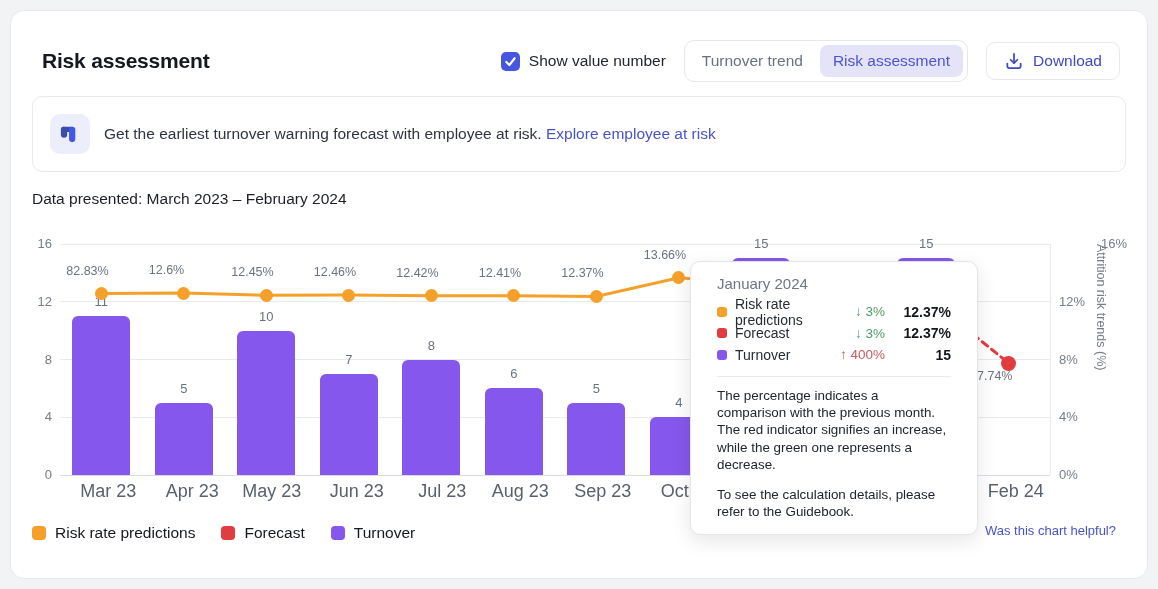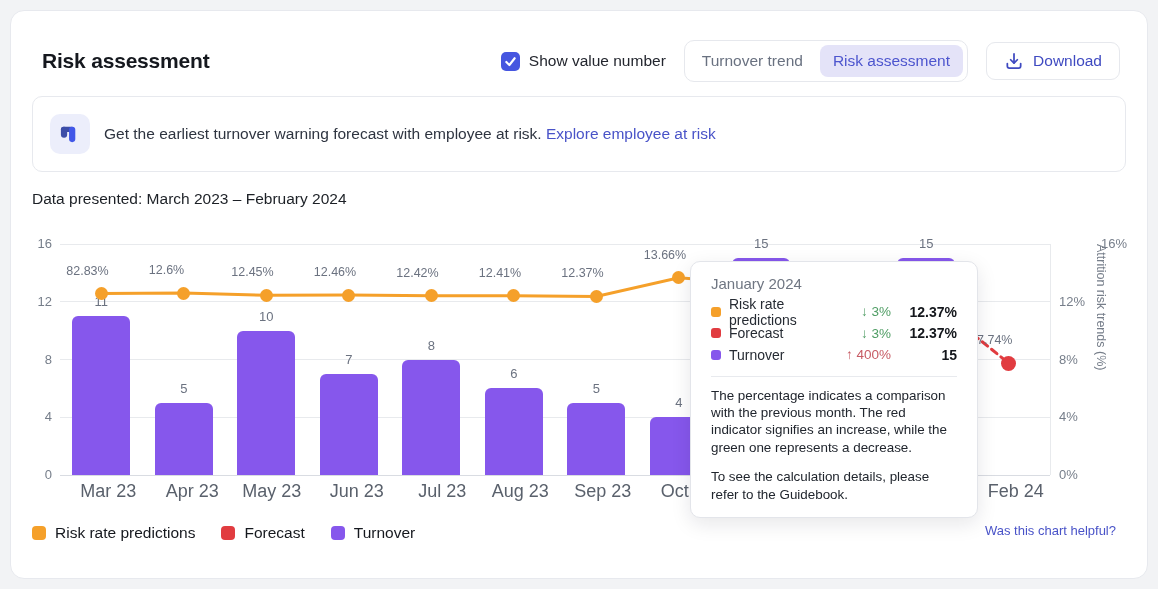--- a/index.html
+++ b/index.html
@@ -47,27 +47,27 @@
   .grid.zero { background:#d9dce2; }
   .vline { position:absolute; width:1px; background:#e8eaed; z-index:1; }
   .tickL { position:absolute; width:34px; text-align:right; font-size:13px; color:#767e8a; z-index:2; }
   .tickR { position:absolute; width:44px; text-align:left; font-size:13px; color:#767e8a; z-index:2; }
   .month { position:absolute; width:70px; text-align:right; font-size:18px; color:#5a616c; z-index:2; }
   .bar   { position:absolute; width:58px; background:#8657ec; border-radius:6px 6px 0 0; z-index:2; }
   .blab  { position:absolute; width:60px; text-align:center; font-size:13px; color:#6b7280; z-index:2; }
   .dot   { position:absolute; width:13px; height:13px; border-radius:50%; background:#f5a02a; z-index:4; }
   .plab  { position:absolute; width:70px; text-align:left; font-size:12.5px; color:#6b7280; z-index:4; }
   .fdot  { position:absolute; width:15px; height:15px; border-radius:50%; background:#e13c40; z-index:4; }
-  .flab  { position:absolute; width:70px; text-align:center; font-size:12.5px; color:#6b7280; z-index:4; }
+  .flab  { position:absolute; width:70px; text-align:center; font-size:12.5px; color:#6b7280; z-index:4;margin-top:36px; }
   .raxis-title { position:absolute; left:1094px; top:244px; height:231px; display:flex;
                  align-items:center; writing-mode:vertical-rl; font-size:12.5px; color:#767e8a; z-index:2; }
 
   
   .tooltip { position:absolute; left:690px; top:261px; width:288px; background:#fff;
-             border:1px solid #e3e5ea; border-radius:10px; padding:13px 20px 14px;
+             border:1px solid #e3e5ea; border-radius:10px; padding:13px 26px 14px;
              box-shadow:0 6px 20px rgba(15,23,42,.10); z-index:20; }
   .tt-title { font-size:15px; color:#6f7682; margin-bottom:9px; }
   .tt-row { display:flex; align-items:center; gap:8px; height:21.5px; font-size:14px; color:#262b33; }
   .tt-sw { width:10px; height:10px; border-radius:3px; flex:none; }
   .sw-orange { background:#f5a02a; } .sw-red { background:#e13c40; } .sw-purple { background:#8657ec; }
   .tt-label { flex:1; }
   .tt-chg { font-size:13.5px; }
   .chg-down { color:#4f9d64; } .chg-up { color:#c75b64; }
   .tt-val { font-weight:700; color:#14171c; min-width:58px; text-align:right; font-size:14px; }
   .tt-div { height:1px; background:#e8eaee; margin:10px 0; }

